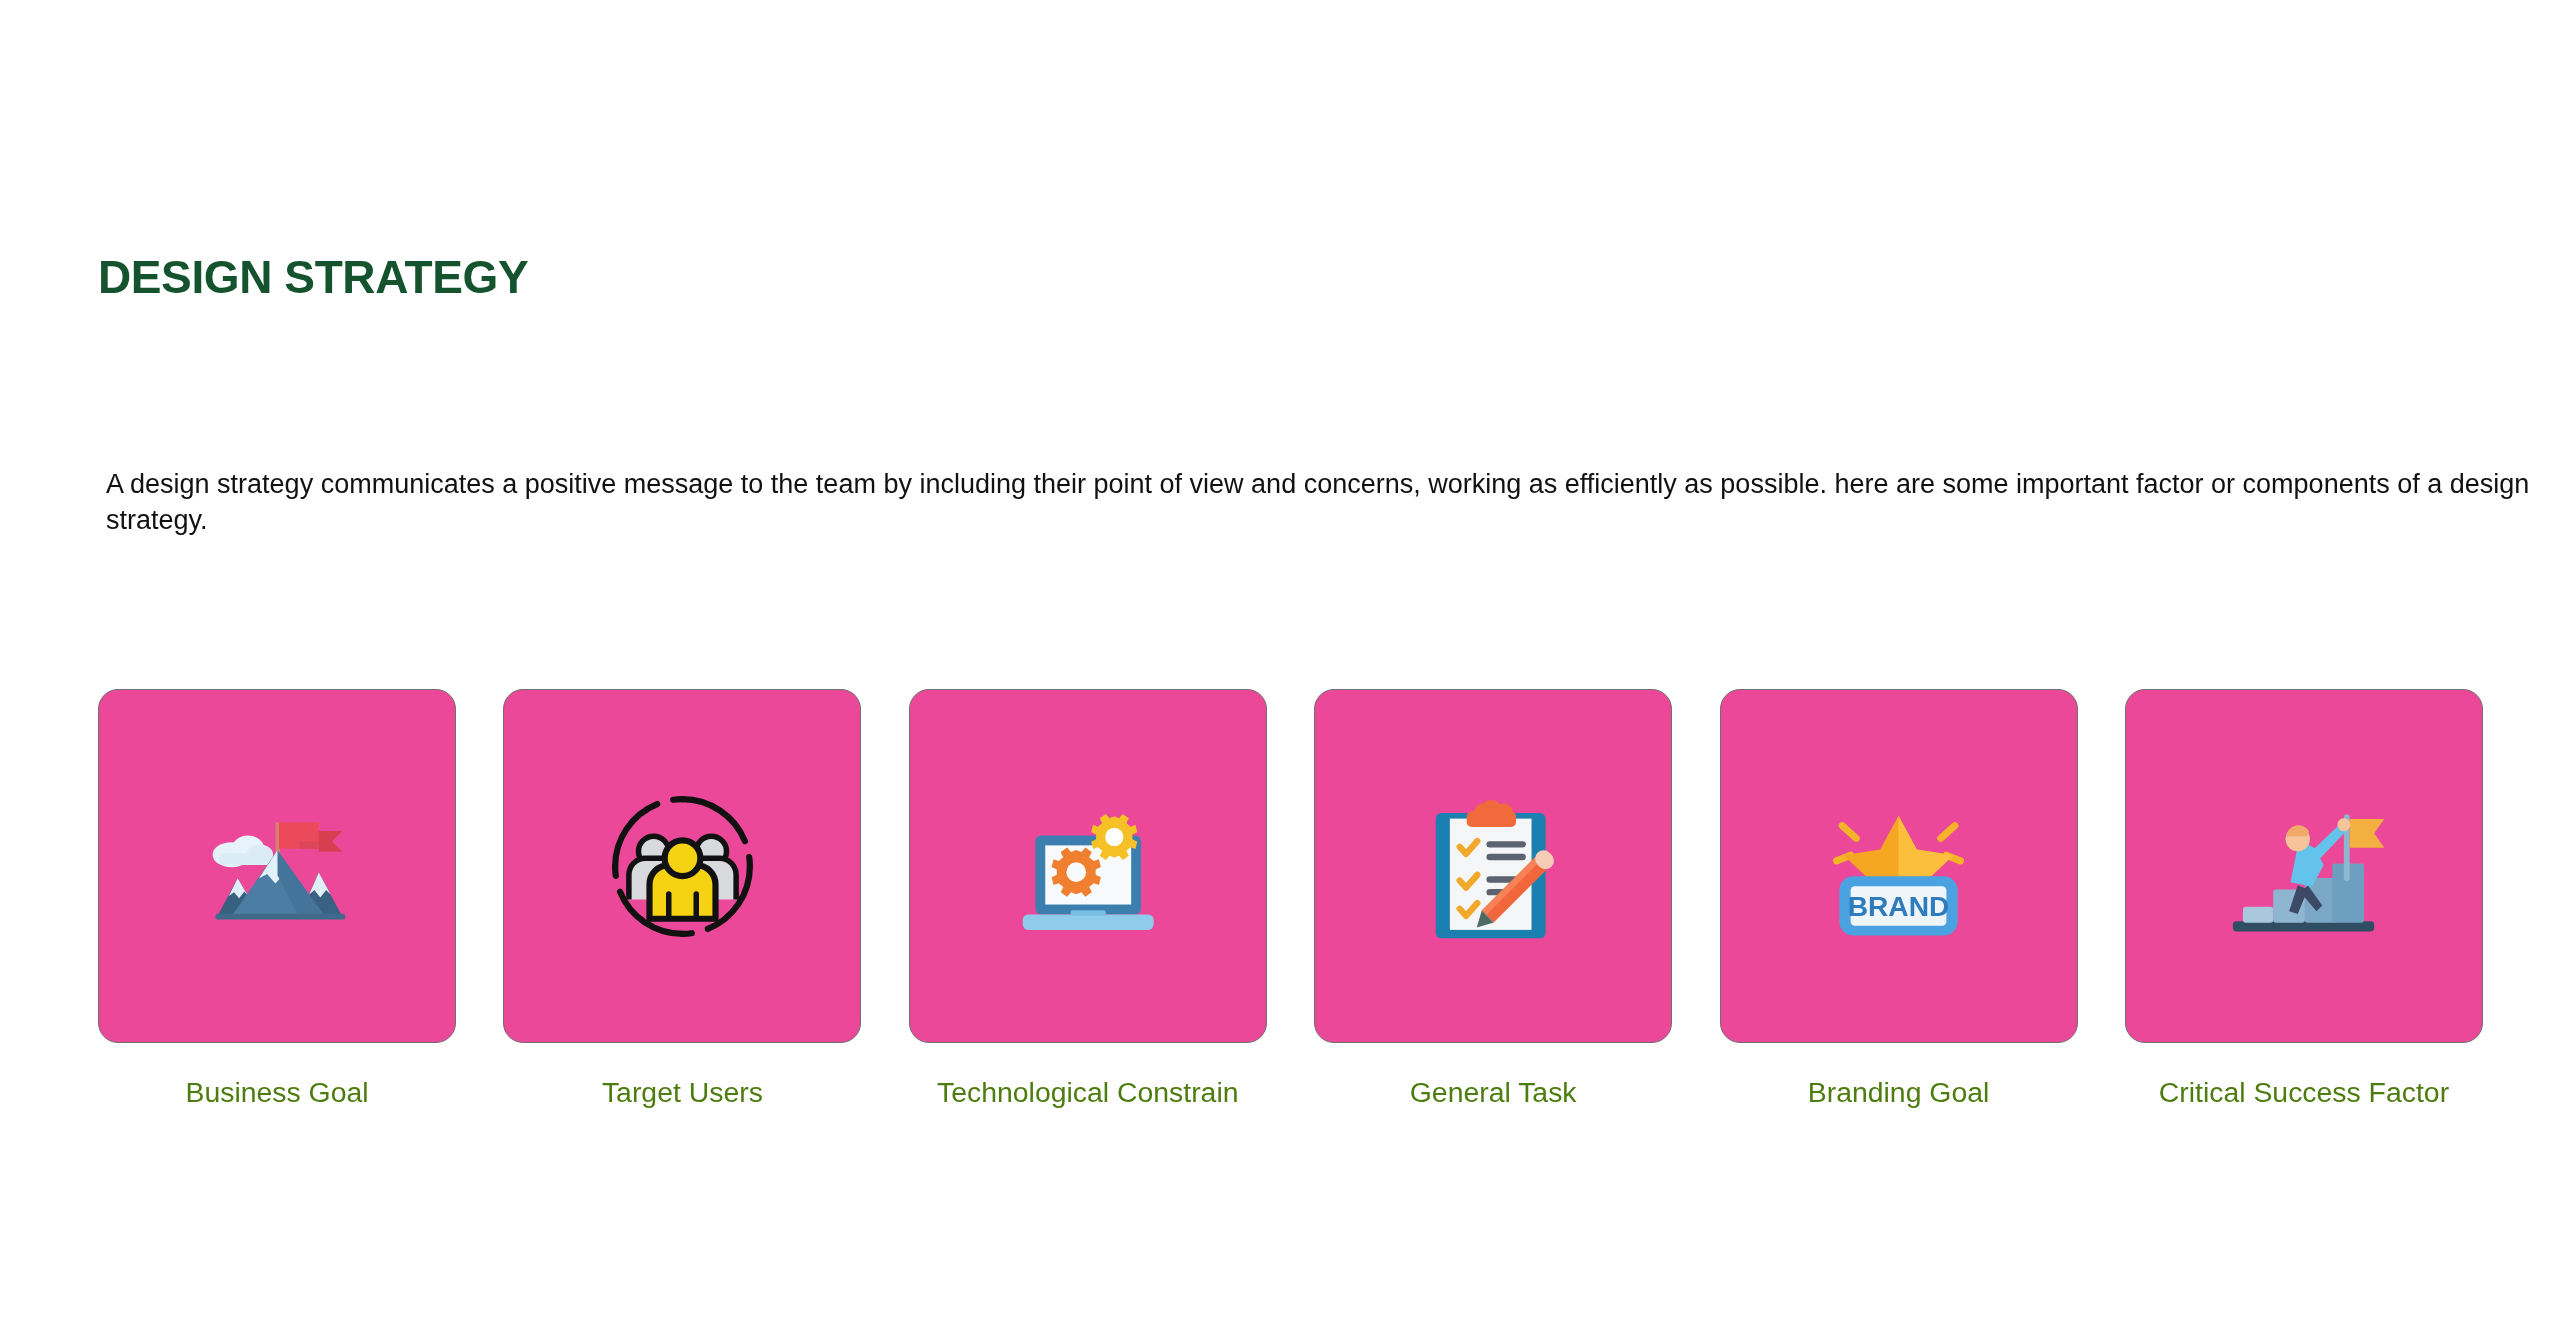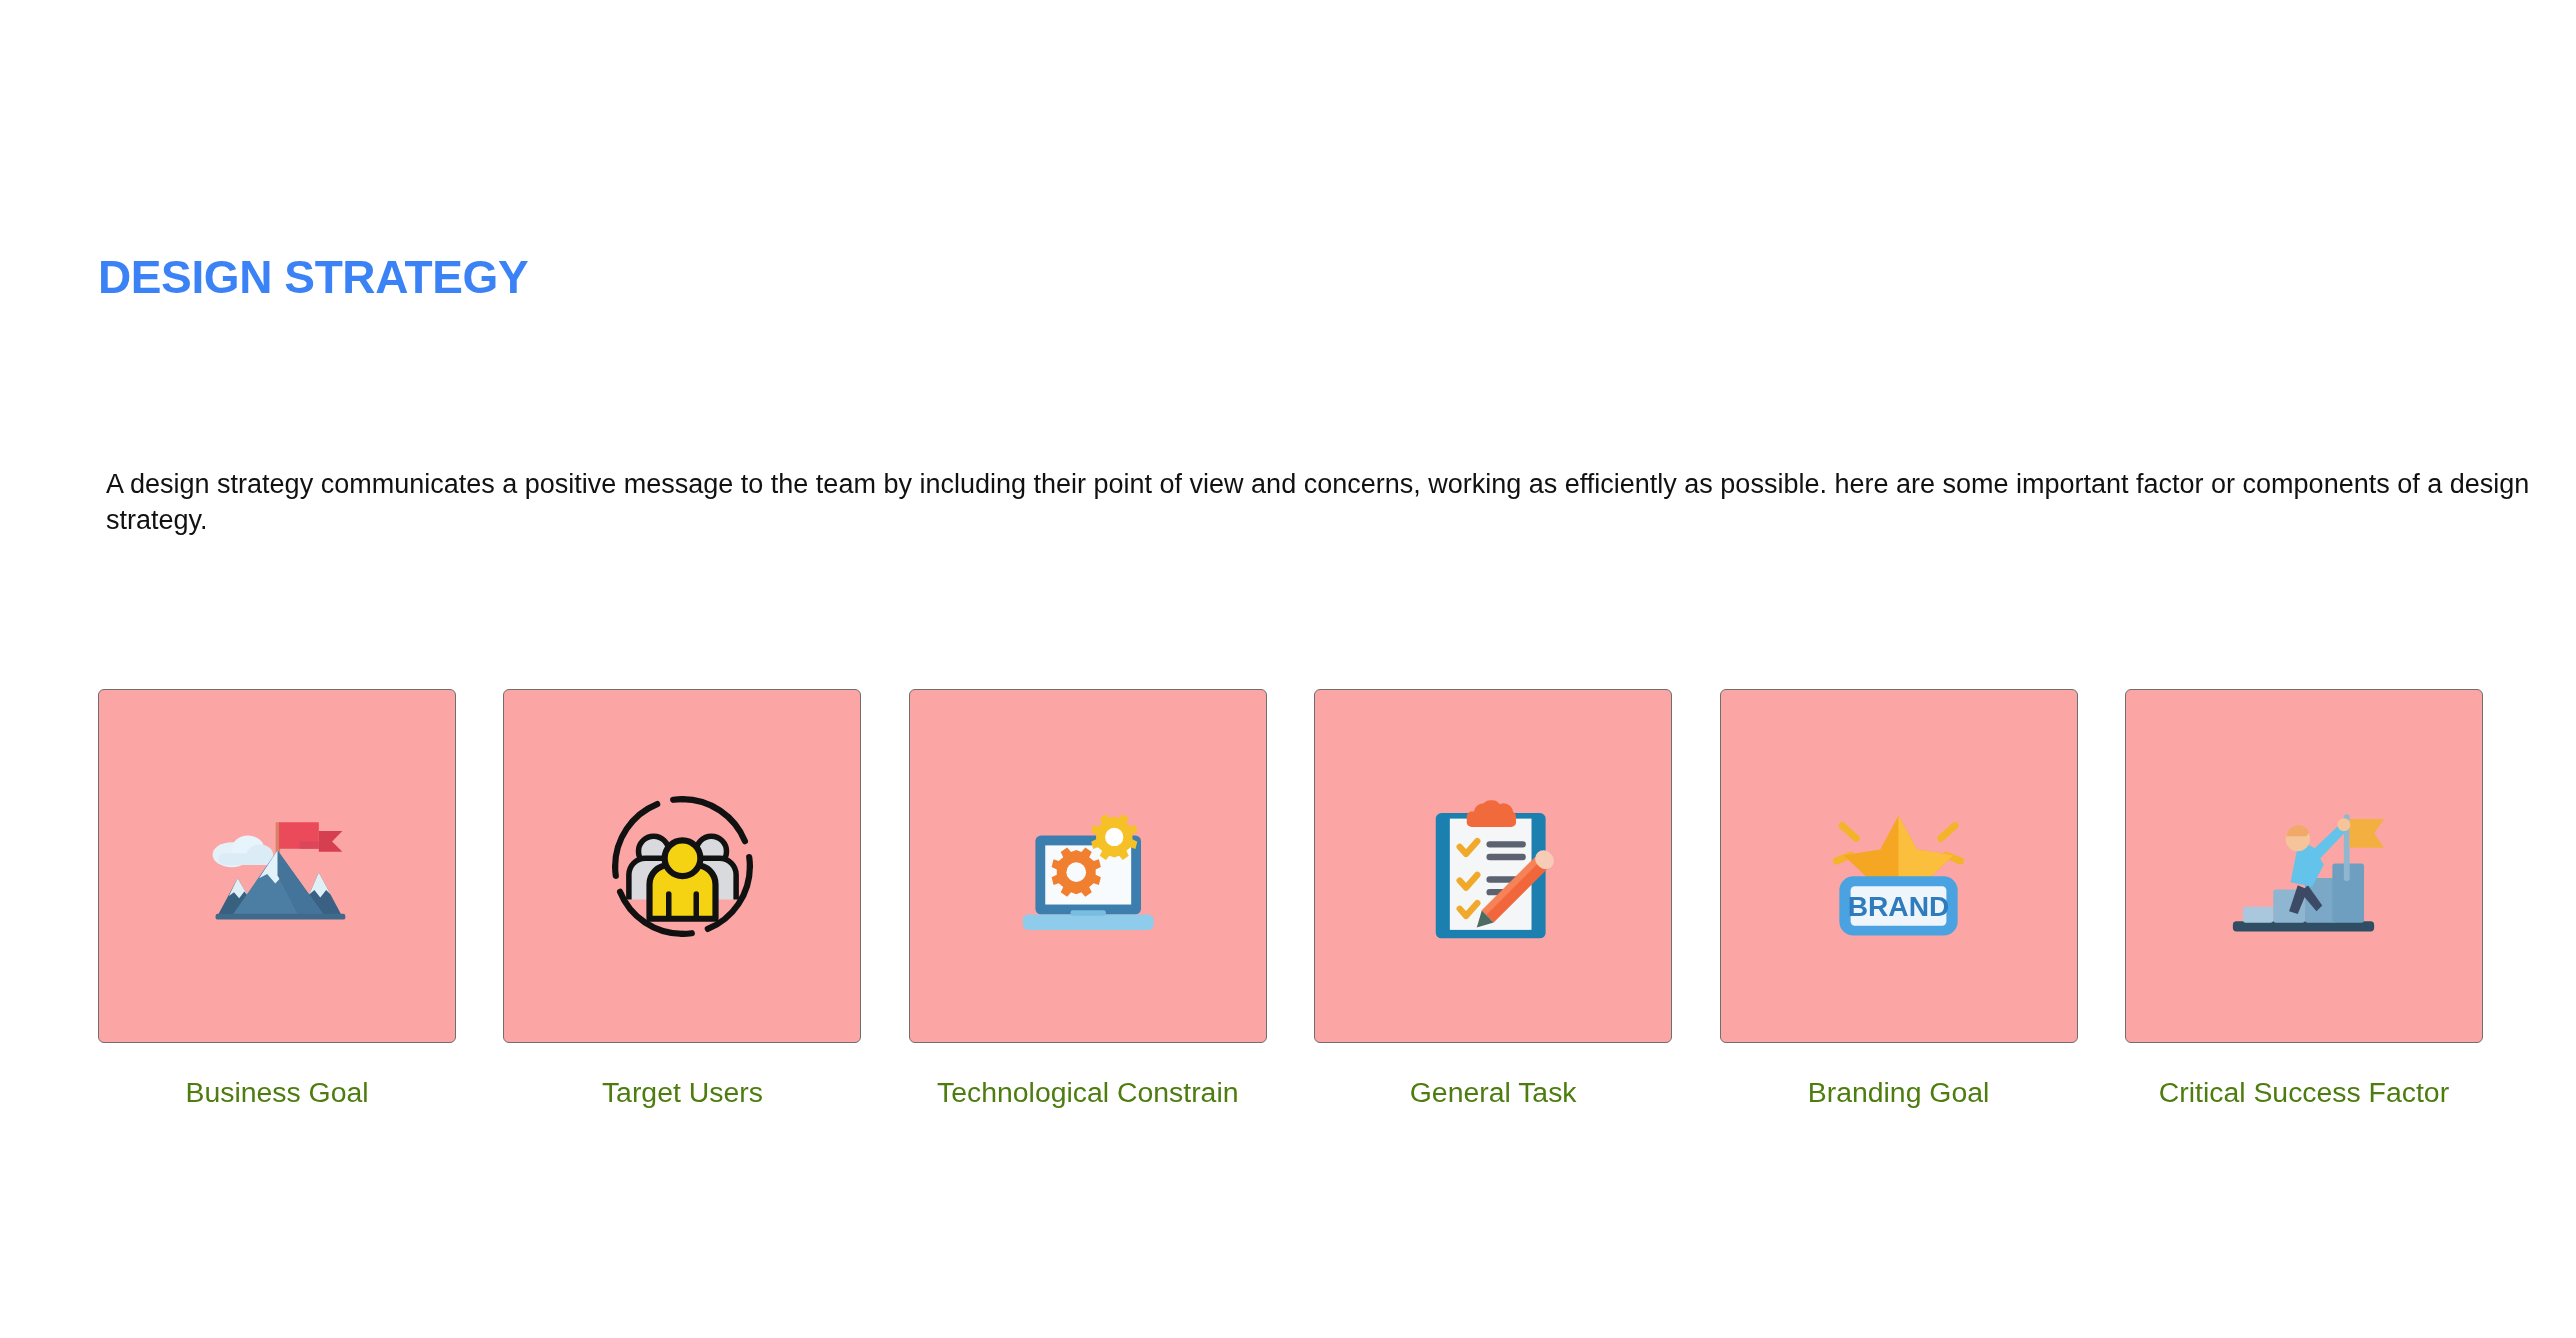--- a/index.html
+++ b/index.html
@@ -25,21 +25,21 @@
 
   
   .title {
     position: absolute;
     left: 98px;
     top: 254px;
     font-size: 46px;
     font-weight: bold;
     letter-spacing: -0.4px;
     line-height: 1;
-    color: #3b82f6;
+    color: #14532d;
     white-space: nowrap;
   }
 
   
   .intro {
     position: absolute;
     left: 106px;
     top: 467px;
     width: 2452px;
     font-size: 27px;
@@ -61,22 +61,22 @@
     width: 358px;
     display: flex;
     flex-direction: column;
     align-items: center;
   }
   .card {
     width: 358px;
     height: 354px;
     box-sizing: border-box;
     border: 1.5px solid #6f6f6f;
-    border-radius: 6px;
-    background: #fca5a5;
+    border-radius: 20px;
+    background: #ec4899;
     display: flex;
     align-items: center;
     justify-content: center;
   }
   .icon-wrap {
     width: 184px;
     height: 184px;
     display: flex;
     align-items: center;
     justify-content: center;

